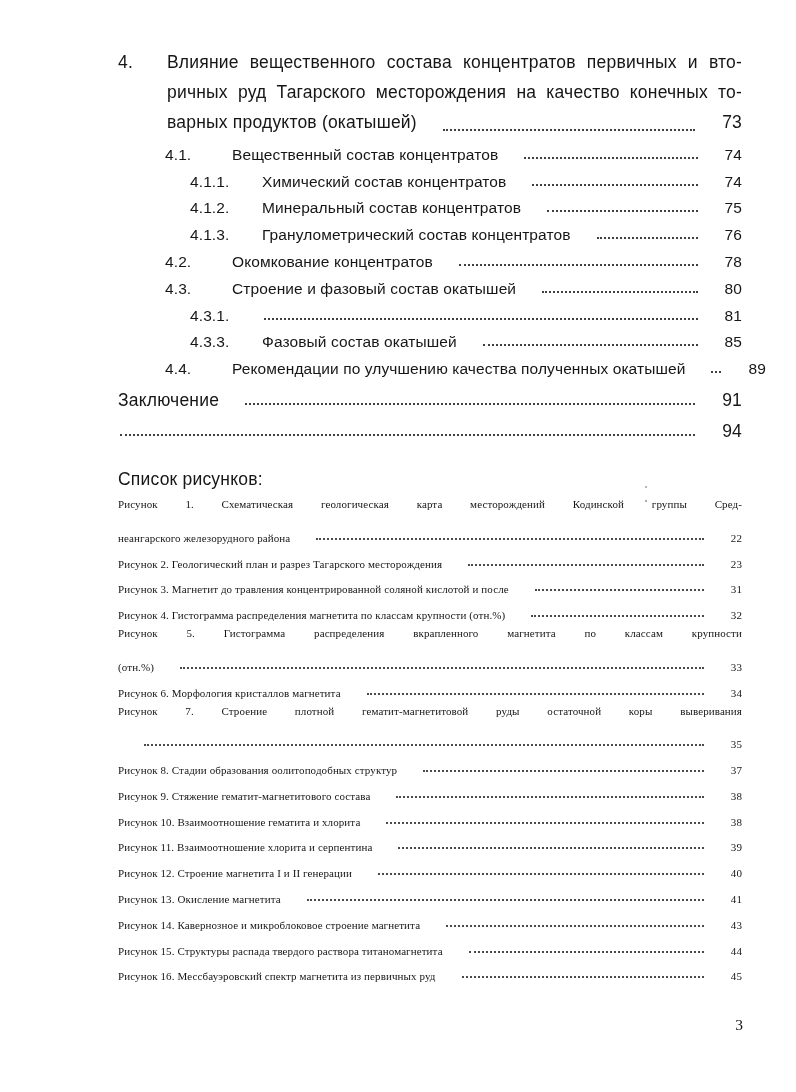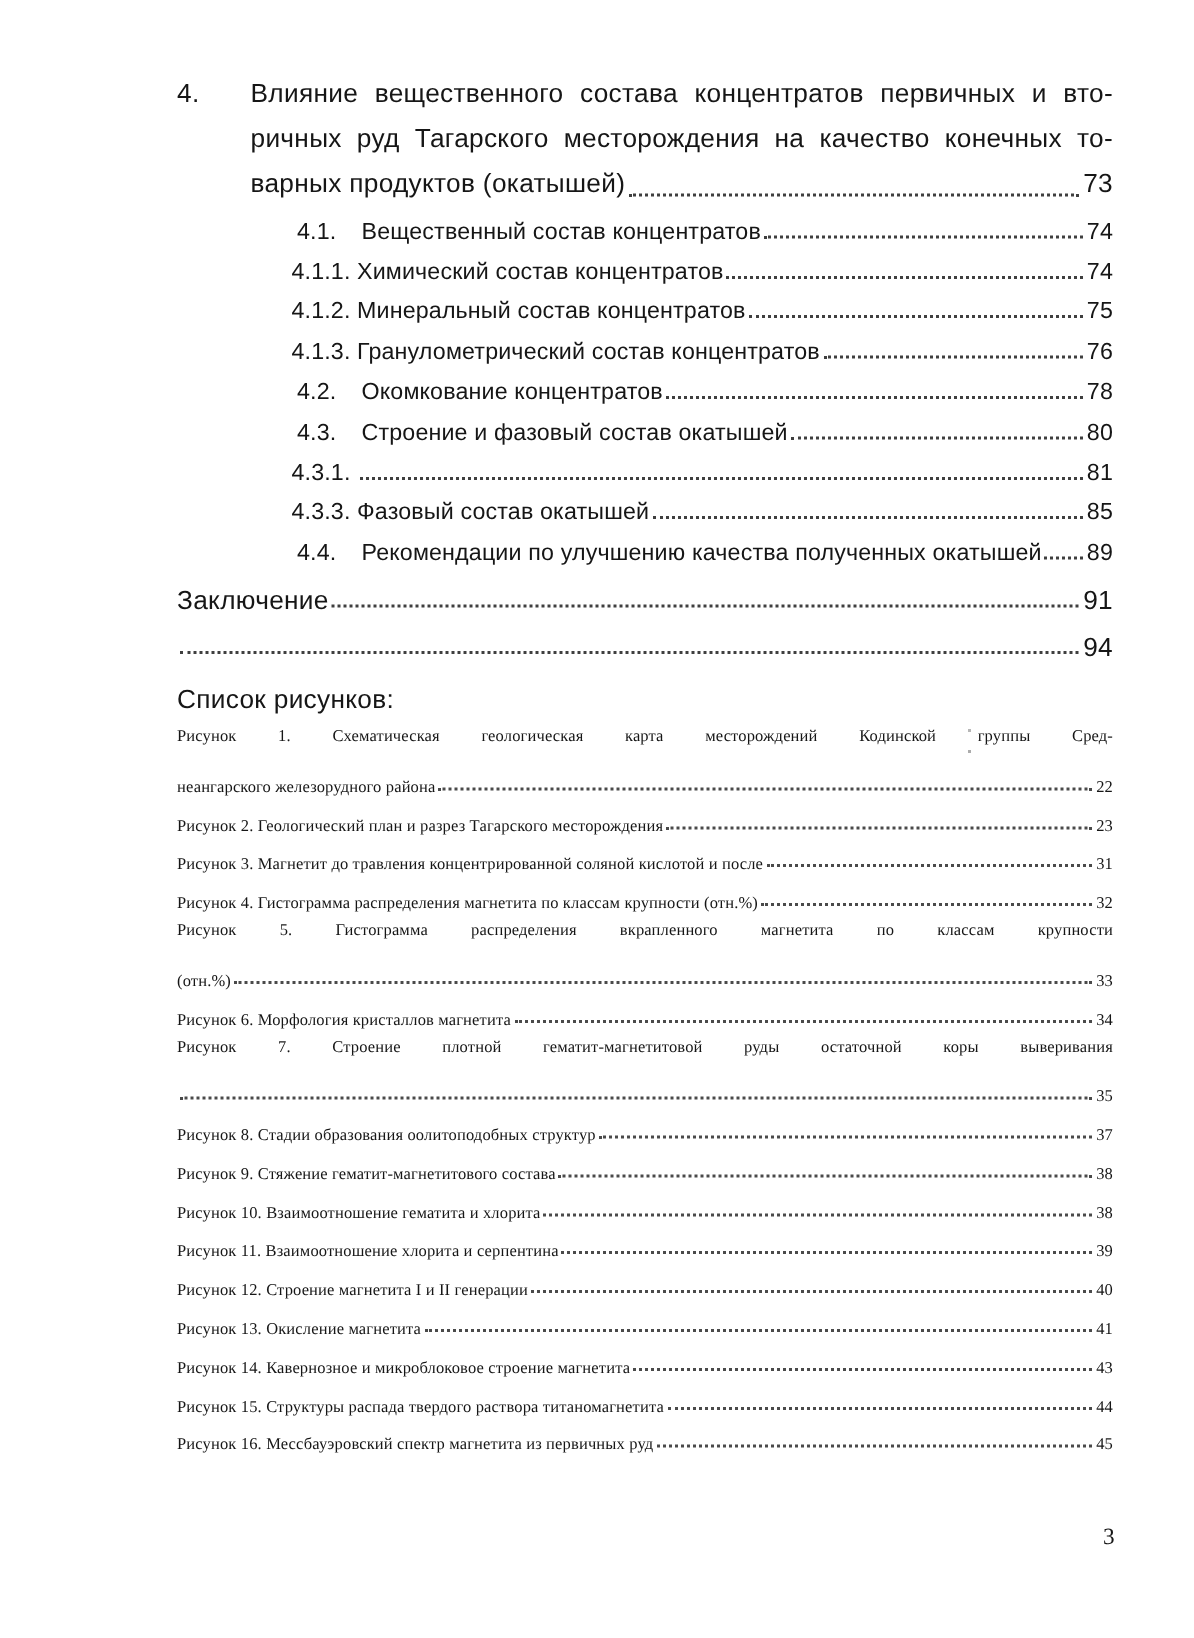--- a/index.html
+++ b/index.html
@@ -14,21 +14,21 @@
     font-family: "Liberation Sans", sans-serif;
   }
   #content {
     position: absolute;
     left: 118px;
     right: 54px;
     top: 47px;
   }
 
   
-  .row { display: flex; align-items: flex-end; }
+  .row { display: flex; align-items: flex-end; gap: 24px; }
   .row .t { white-space: nowrap; }
   .row .num { flex: none; white-space: nowrap; }
   .dots {
     flex: 1 1 auto;
     min-width: 10px;
     border-bottom: 2px dotted #3f3f3f;
     margin: 0 2px 5px 2px;
   }
   .pg { flex: none; padding-left: 1px; }
 
@@ -45,36 +45,36 @@
   .main-entry .row { height: 30px; }
   .main-entry .dots { margin-bottom: 6px; }
 
   
   .toc-rows .row {
     height: 26.8px;
     font-size: 15.5px;
     letter-spacing: 0.1px;
   }
   .toc-rows .lvl1 { padding-left: 47px; }
-  .toc-rows .lvl1 .num { width: 43px; margin-left: 33px; }
+  .toc-rows .lvl1 .num { width: 43px; }
   .toc-rows .lvl2 { padding-left: 72px; }
-  .toc-rows .lvl2 .num { width: 48px; text-align: center; }
+  .toc-rows .lvl2 .num { width: 48px; }
 
   
   .closing-rows .row {
     height: 31px;
     font-size: 17.5px;
     letter-spacing: 0.2px;
   }
   .closing-rows { margin-top: 2px; }
   .closing-rows .dots { margin-bottom: 6px; }
 
   
   .fig-heading {
-    margin-top: 13px;
+    margin-top: 26px;
     font-size: 17.5px;
     line-height: 22px;
     letter-spacing: 0.2px;
   }
   .figures { margin-top: 2px; }
   .figures .row, .figures .fill {
     font-family: "Liberation Serif", serif;
     font-size: 11px;
     height: 25.8px;
     line-height: 25.8px;

